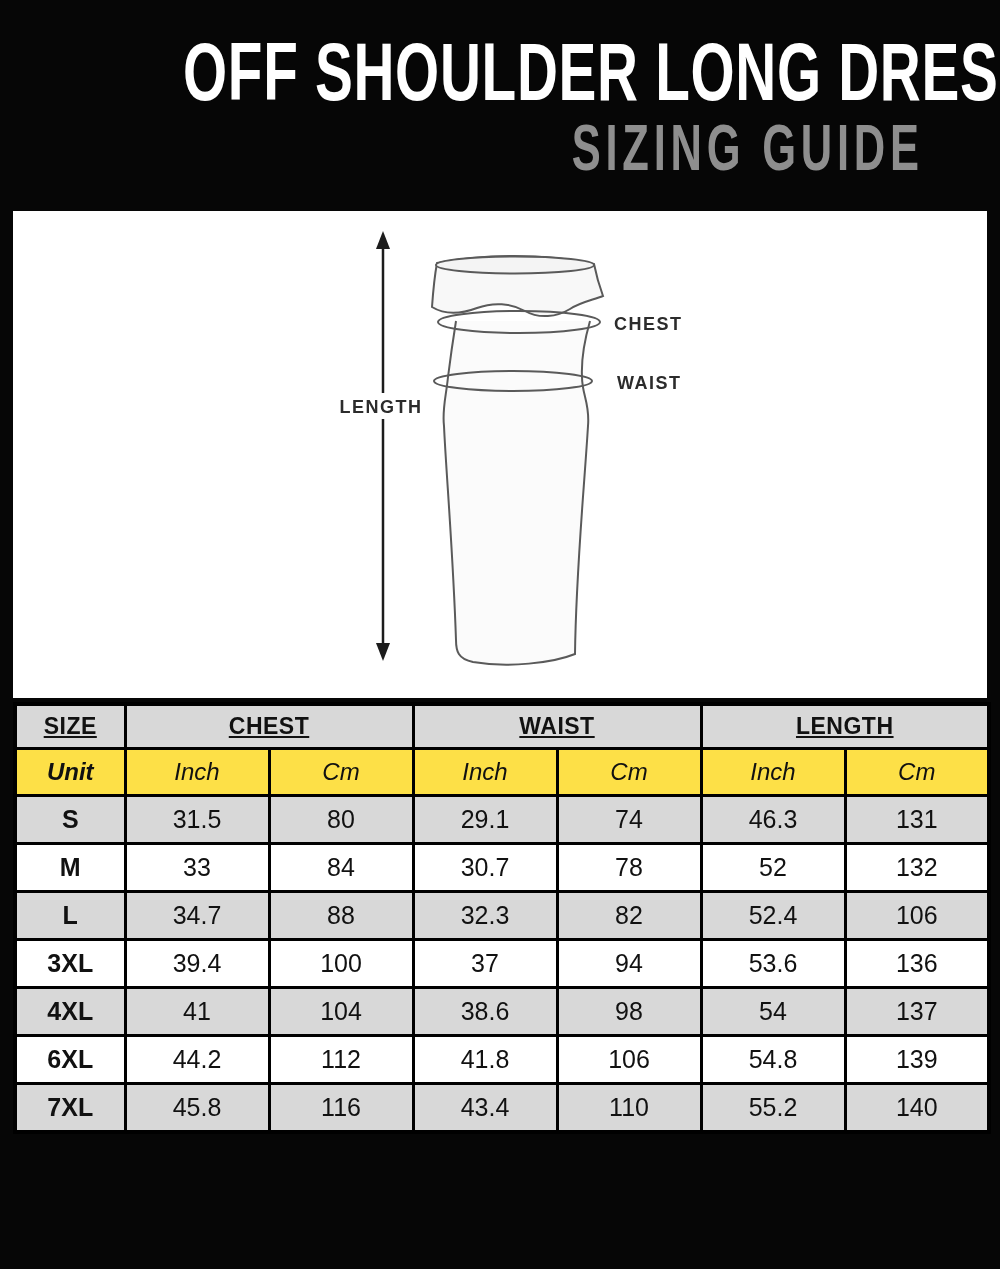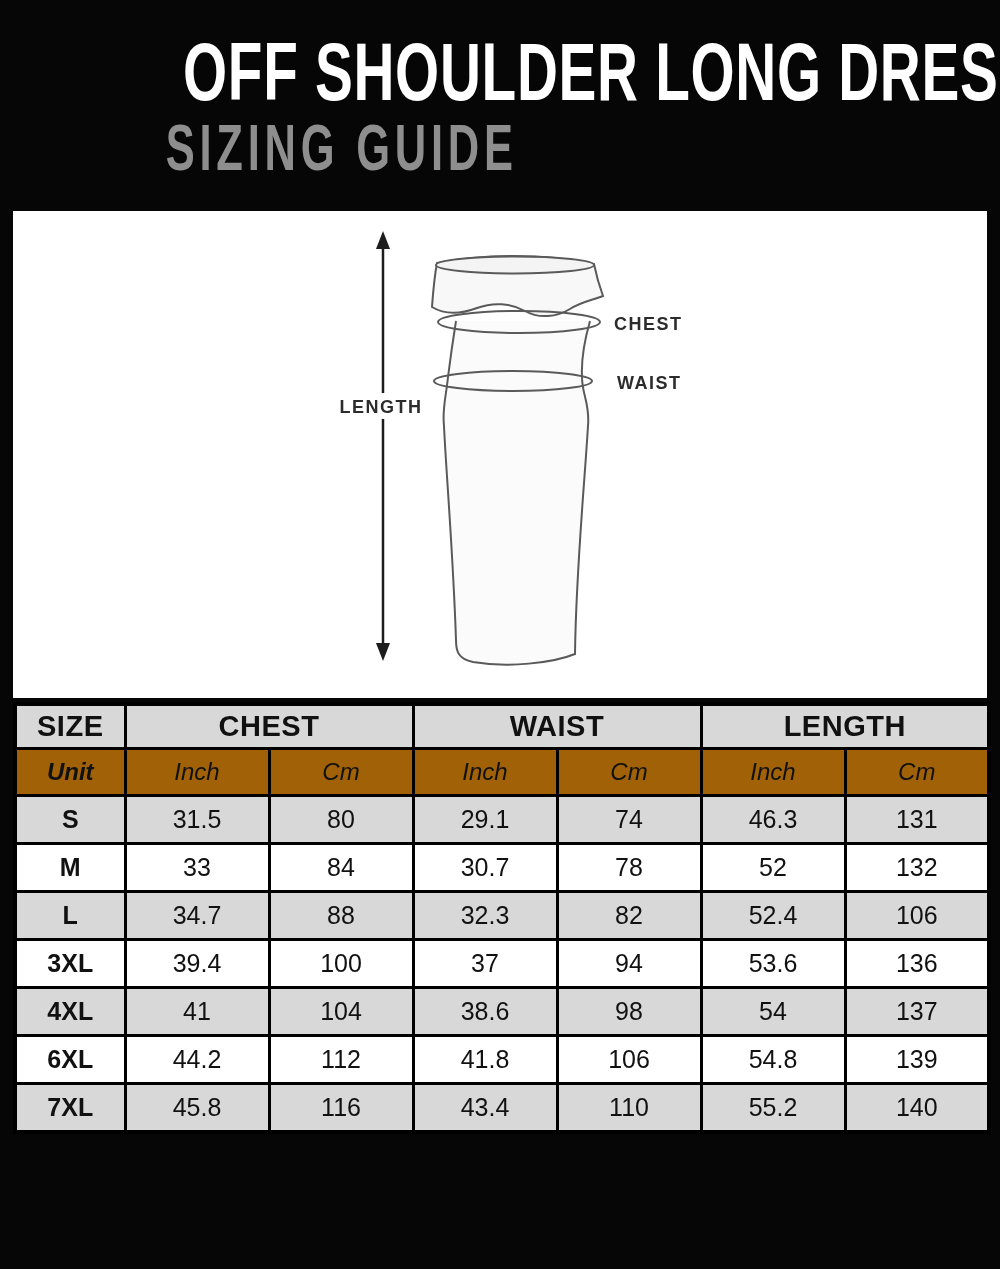--- a/index.html
+++ b/index.html
@@ -22,21 +22,22 @@
     display:inline-block;
     color:#ffffff;
     font-weight:700;
     font-size:81px;
     transform:scaleX(0.70);
     transform-origin:50% 50%;
     letter-spacing:1px;
   }
   .subtitle-line {
     margin-top:3px;
-    padding-right:44px;
+    text-align:right;
+    padding-right:76px;
     white-space:nowrap;
     line-height:1;
   }
   .subtitle-line span {
     display:inline-block;
     color:#8e8e8e;
     font-weight:700;
     font-size:64px;
     letter-spacing:7px;
     transform:scaleX(0.68);
@@ -71,27 +72,28 @@
   .size-table th, .size-table td {
     border:3px solid #000000;
     text-align:center;
     vertical-align:middle;
     padding:0;
     color:#111111;
     overflow:hidden;
   }
   .size-table thead tr.main-head th {
     background:#d8d8d8;
-    font-size:29px;
+    font-size:23px;
     font-weight:700;
     height:41px;
     letter-spacing:0.5px;
+    text-decoration:underline;
   }
   .size-table tr.unit-row td {
-    background:#a16207;
+    background:#fde047;
     font-style:italic;
     font-size:24px;
     height:44px;
   }
   .size-table tr.unit-row td.size-col { font-weight:700; }
   .size-table tbody td {
     font-size:25px;
     height:45px;
   }
   .size-table tbody td.size-col { font-weight:700; }

